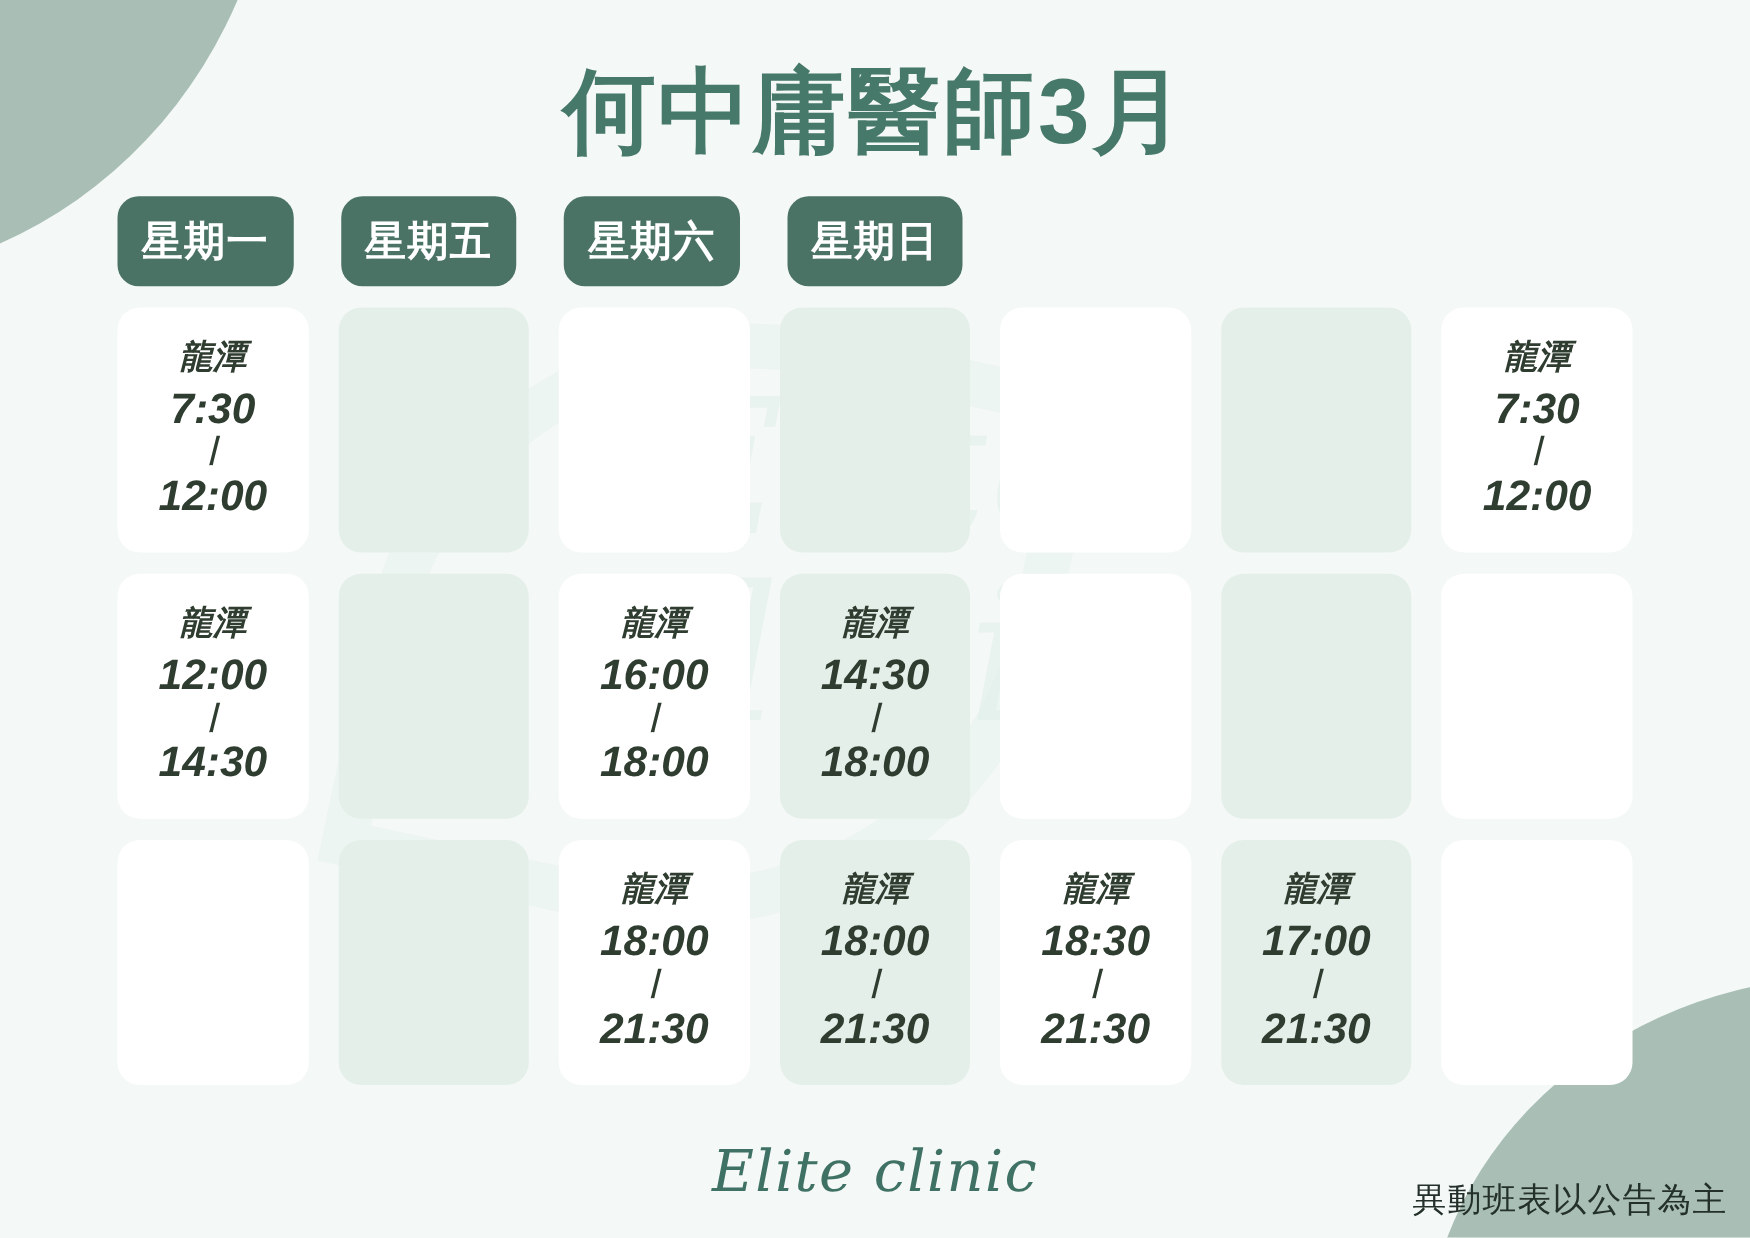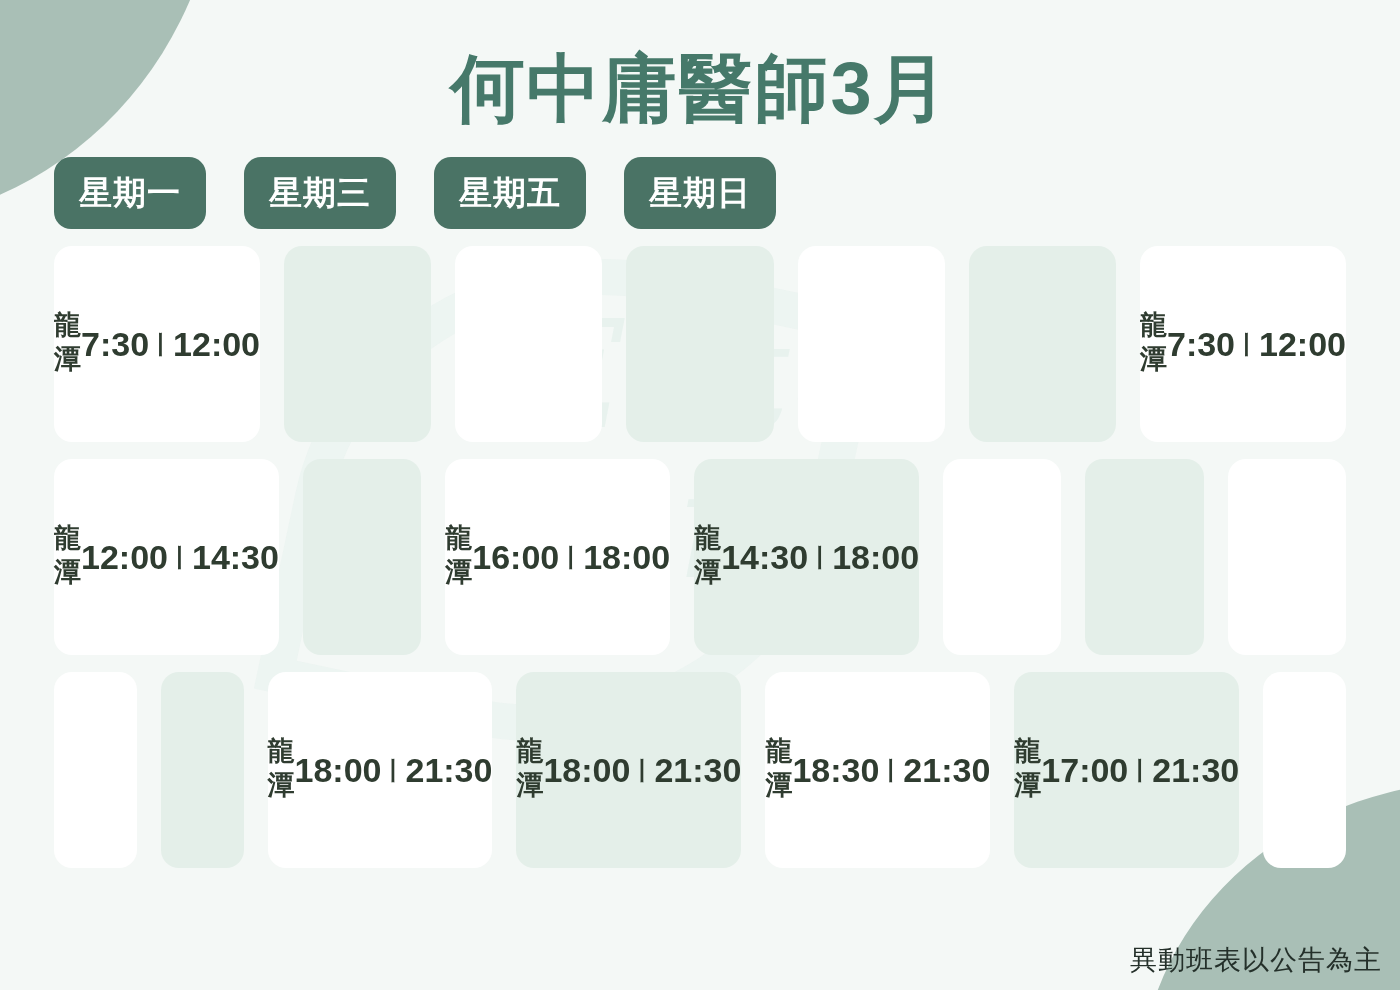--- a/index.html
+++ b/index.html
@@ -77,21 +77,21 @@
     opacity: 0.5;
     transform: rotate(12deg);
   }
 
   
   .page {
     position: relative;
     z-index: 2;
     width: 1400px;
     height: 990px;
-    padding: 0 54px;
+    padding: 0 94px;
   }
 
   .title {
     text-align: center;
     font-size: 74px;
     font-weight: bold;
     color: #46796a;
     letter-spacing: 2px;
     padding-top: 46px;
     line-height: 1.15;
@@ -123,24 +123,26 @@
     display: grid;
     grid-template-columns: repeat(7, 1fr);
     column-gap: 24px;
     margin-bottom: 17px;
   }
 
   .cell {
     height: 196px;
     border-radius: 18px;
     display: flex;
+    flex-direction: column;
     align-items: center;
     justify-content: center;
     color: #2f3c30;
     background: #ffffff;
+    font-style: italic;
   }
 
   .cell.tinted { background: #e3 efe9; }
   .cell.tinted { background: #e4efe9; }
 
   .cell .clinic {
     font-size: 27px;
     font-weight: bold;
     line-height: 1.25;
     margin-bottom: 2px;
@@ -206,24 +208,24 @@
 
 <div class="page">
 
   <h1 class="title">何中庸醫師3月</h1>
 
   <div class="grid">
     <div class="day-head">
         <span>星期一</span>
       </div>
     <div class="day-head">
-        <span>星期三</span>
+        <span>星期五</span>
       </div>
     <div class="day-head">
-        <span>星期五</span>
+        <span>星期六</span>
       </div>
     <div class="day-head">
         <span>星期日</span>
       </div>
   </div>
 
   <div class="rows">
 
     <div class="row">
       <div class="cell">
@@ -356,16 +358,17 @@
         
         
         
         
       </div>
     </div>
 
   </div>
 
   <div class="footer">
+    <div class="logo">Elite clinic</div>
     <div class="note">異動班表以公告為主</div>
   </div>
 
 </div>
 
 </body></html>

